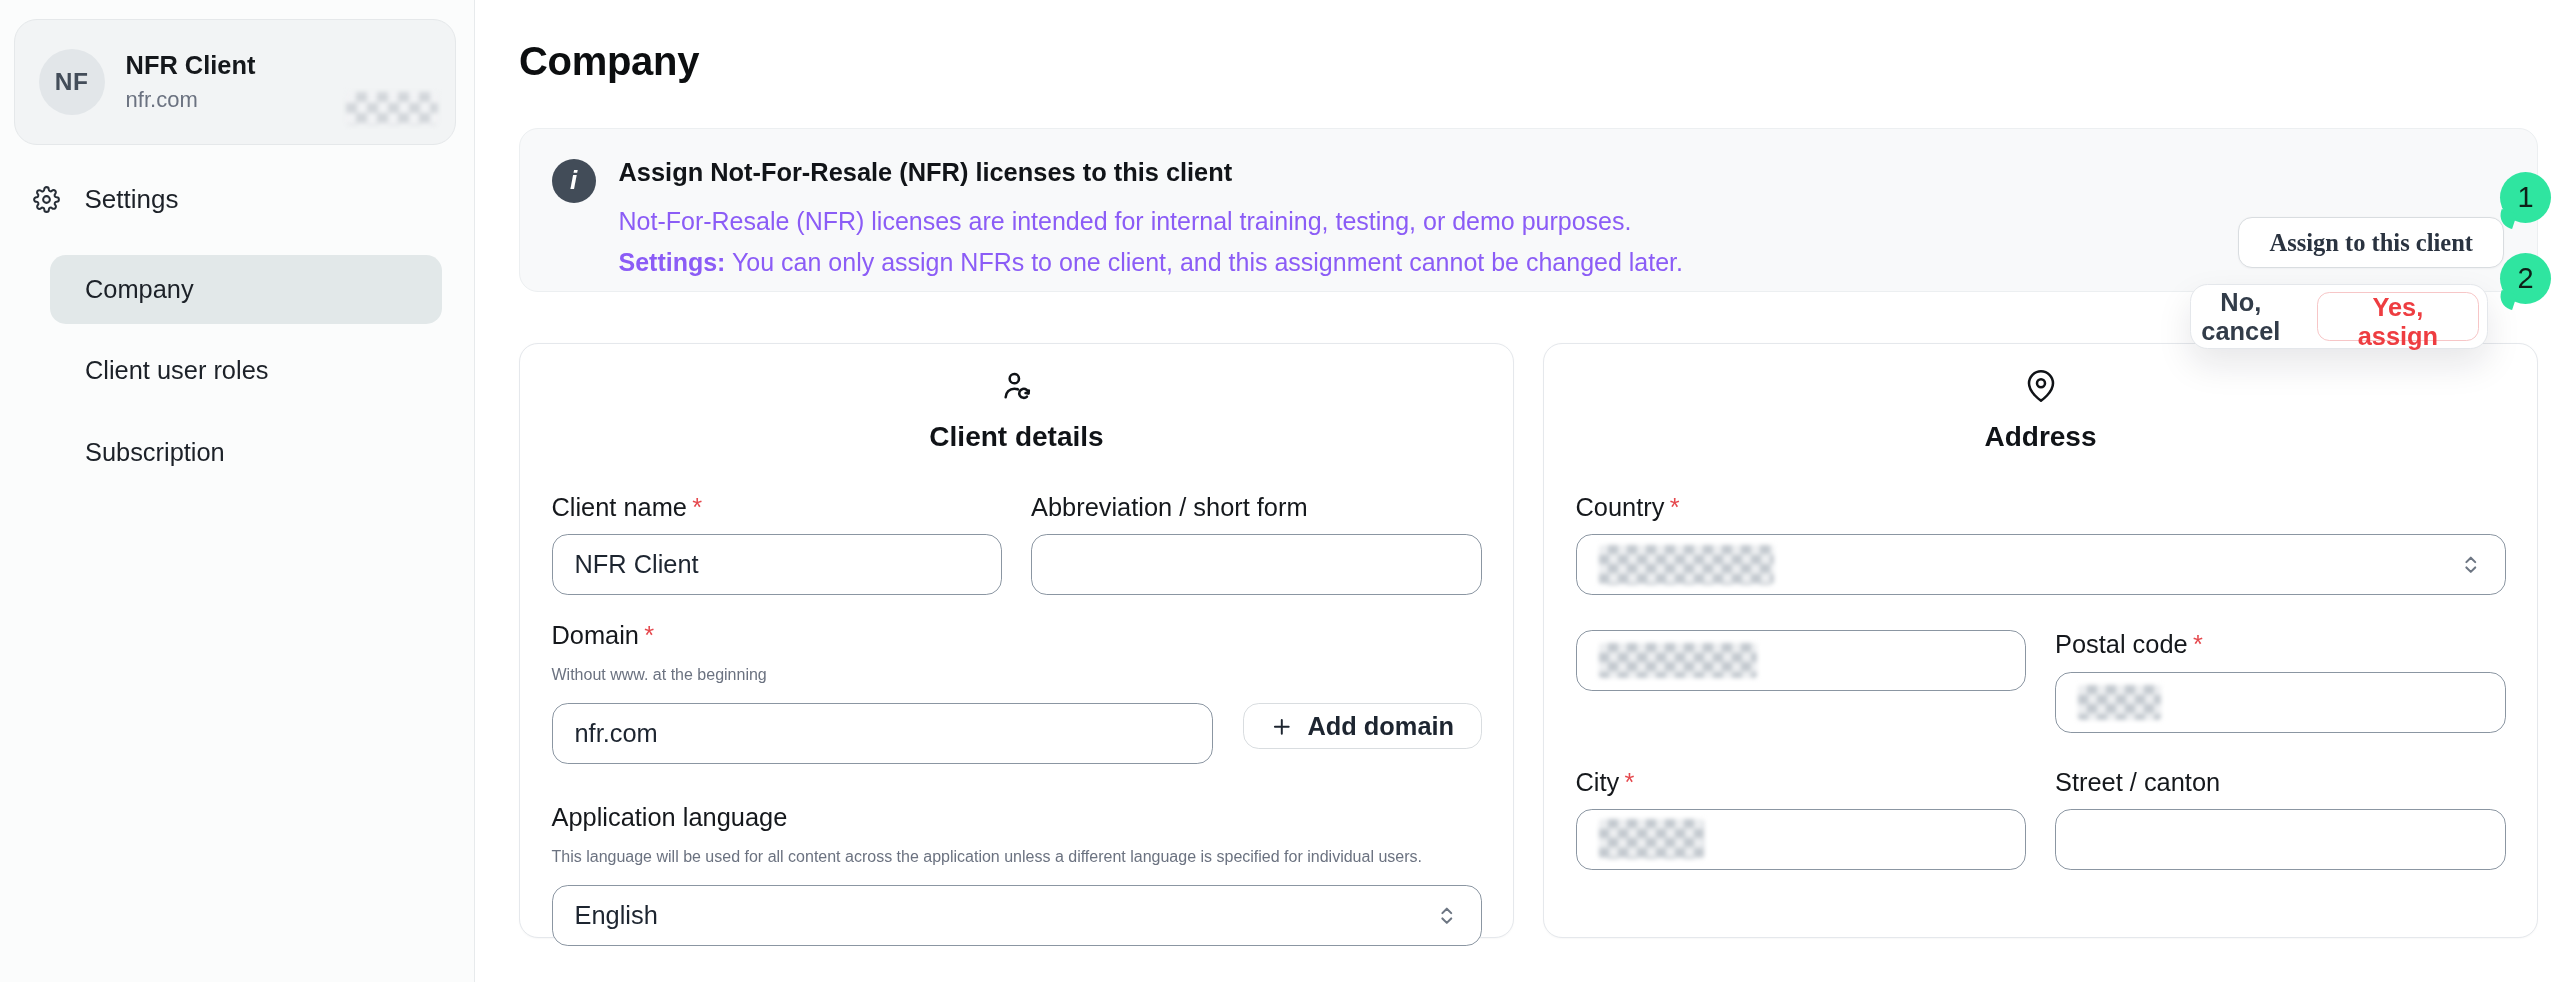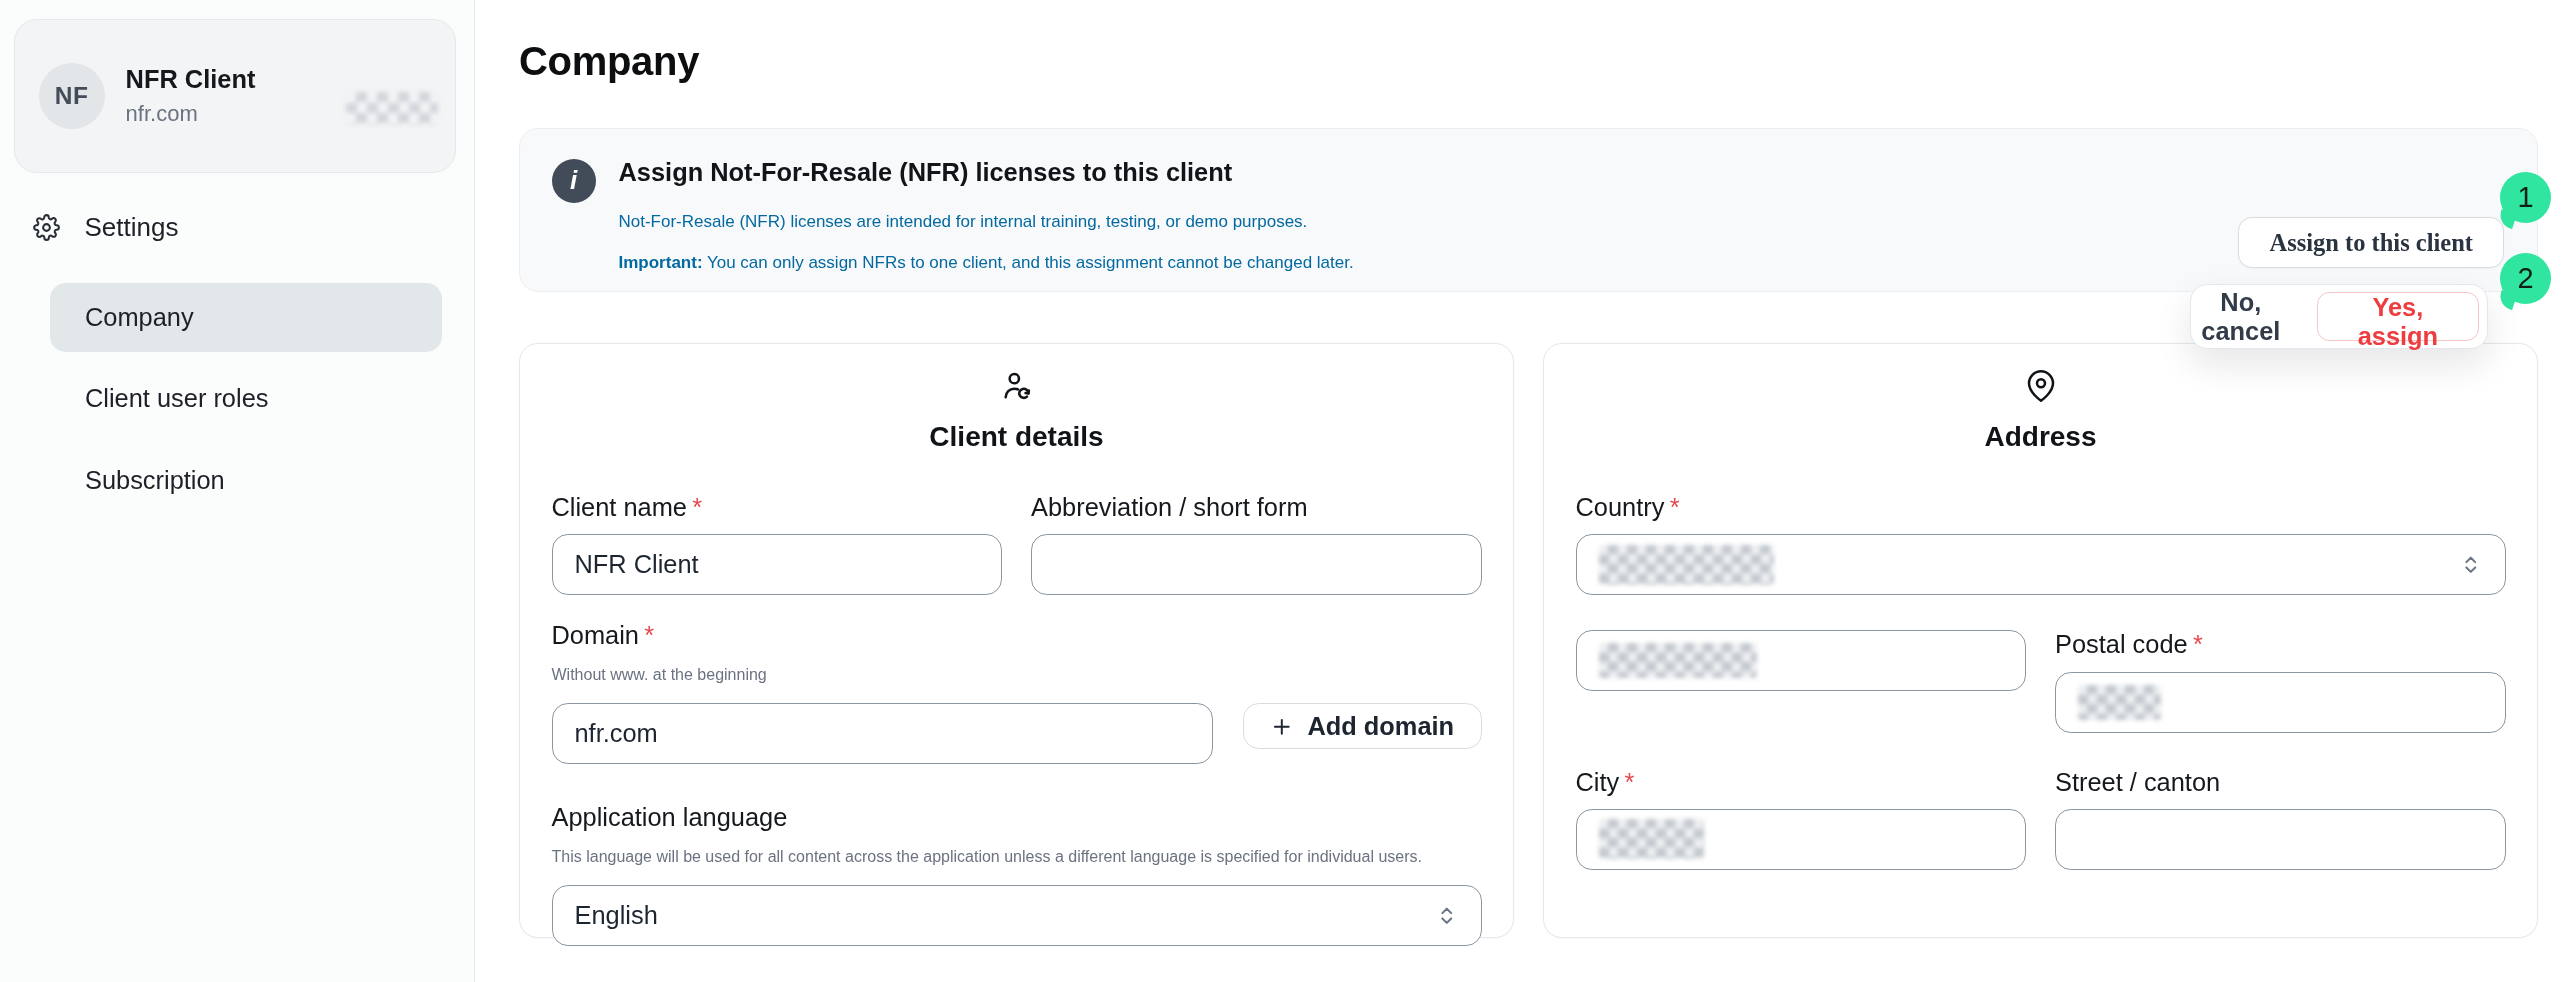--- a/index.html
+++ b/index.html
@@ -8,21 +8,21 @@
     font-family:"Liberation Sans","DejaVu Sans",sans-serif;
     background:#ffffff; color:#15181c; display:flex;
   }
   
   .sidebar {
     width:475px; min-width:475px; height:100%;
     background:#fbfcfc; border-right:0.9px solid #e7eaec;
     padding-top:19px;
   }
   .client-card {
-    margin-left:14px; width:442px; height:154px;
+    margin-left:14px; width:442px; height:126px;
     background:#f2f4f5; border:0.9px solid #e5e8ea; border-radius:23px;
     display:flex; align-items:center; padding:0 21px 0 23.6px; position:relative;
   }
   .avatar {
     width:66px; height:66px; border-radius:50%; background:#e2e6e9;
     display:flex; align-items:center; justify-content:center;
     font-size:24.5px; font-weight:700; color:#434d59; letter-spacing:0.4px; flex:none;
   }
   .client-meta { margin-left:21px; }
   .client-name { font-size:25.4px; font-weight:600; color:#15181c; }
@@ -54,21 +54,21 @@
     position:relative; height:164px; background:#f8f9fa;
     border:0.9px solid #eceff1; border-radius:19px;
     padding:26px 35px 0 31.5px; display:flex; z-index:10;
   }
   .info-icon {
     width:44px; height:44px; border-radius:50%; background:#424c58; color:#fff;
     font-size:26px; font-weight:700; font-style:italic;
     display:flex; align-items:center; justify-content:center; margin:3.5px 23px 0 0; flex:none;
   }
   .banner-title { font-size:25.4px; font-weight:700; color:#111418; line-height:35px; margin-bottom:10.5px; }
-  .banner-line { font-size:17px; color:#0369a1; line-height:41px; }
+  .banner-line { font-size:25px; color:#8b5cf6; line-height:41px; }
   .assign-btn {
     position:absolute; top:88px; right:33px; height:51px; padding:8px 30px;
     background:#fff; border:1.3px solid #d9dde0; border-radius:14px;
     font-family:Liberation Serif, serif; font-size:24.5px; font-weight:600; color:#2a3340; cursor:pointer;
     box-shadow:0 0.9px 1.8px rgba(16,24,40,.04);
   }
   .badge {
     position:absolute; right:-14px; width:51px; height:51px; border-radius:50%;
     background:#2fe5a0; color:#0e2018; font-size:29px; font-weight:500;
     display:flex; align-items:center; justify-content:center; z-index:40;
@@ -156,21 +156,21 @@
 </aside>
 
 <main class="main">
   <h1 class="page-title">Company</h1>
 
   <section class="banner">
     <div class="info-icon">i</div>
     <div class="banner-text">
       <div class="banner-title">Assign Not-For-Resale (NFR) licenses to this client</div>
       <div class="banner-line">Not-For-Resale (NFR) licenses are intended for internal training, testing, or demo purposes.</div>
-      <div class="banner-line"><b>Important:</b><span> You can only assign NFRs to one client, and this assignment cannot be changed later.</span></div>
+      <div class="banner-line"><b>Settings:</b><span> You can only assign NFRs to one client, and this assignment cannot be changed later.</span></div>
     </div>
     <button class="assign-btn">Assign to this client</button>
 
     <div class="badge badge-1">1</div>
     <div class="badge badge-2">2</div>
 
     <div class="popover">
       <button class="cancel-btn">No, cancel</button>
       <button class="confirm-btn">Yes, assign</button>
     </div>

